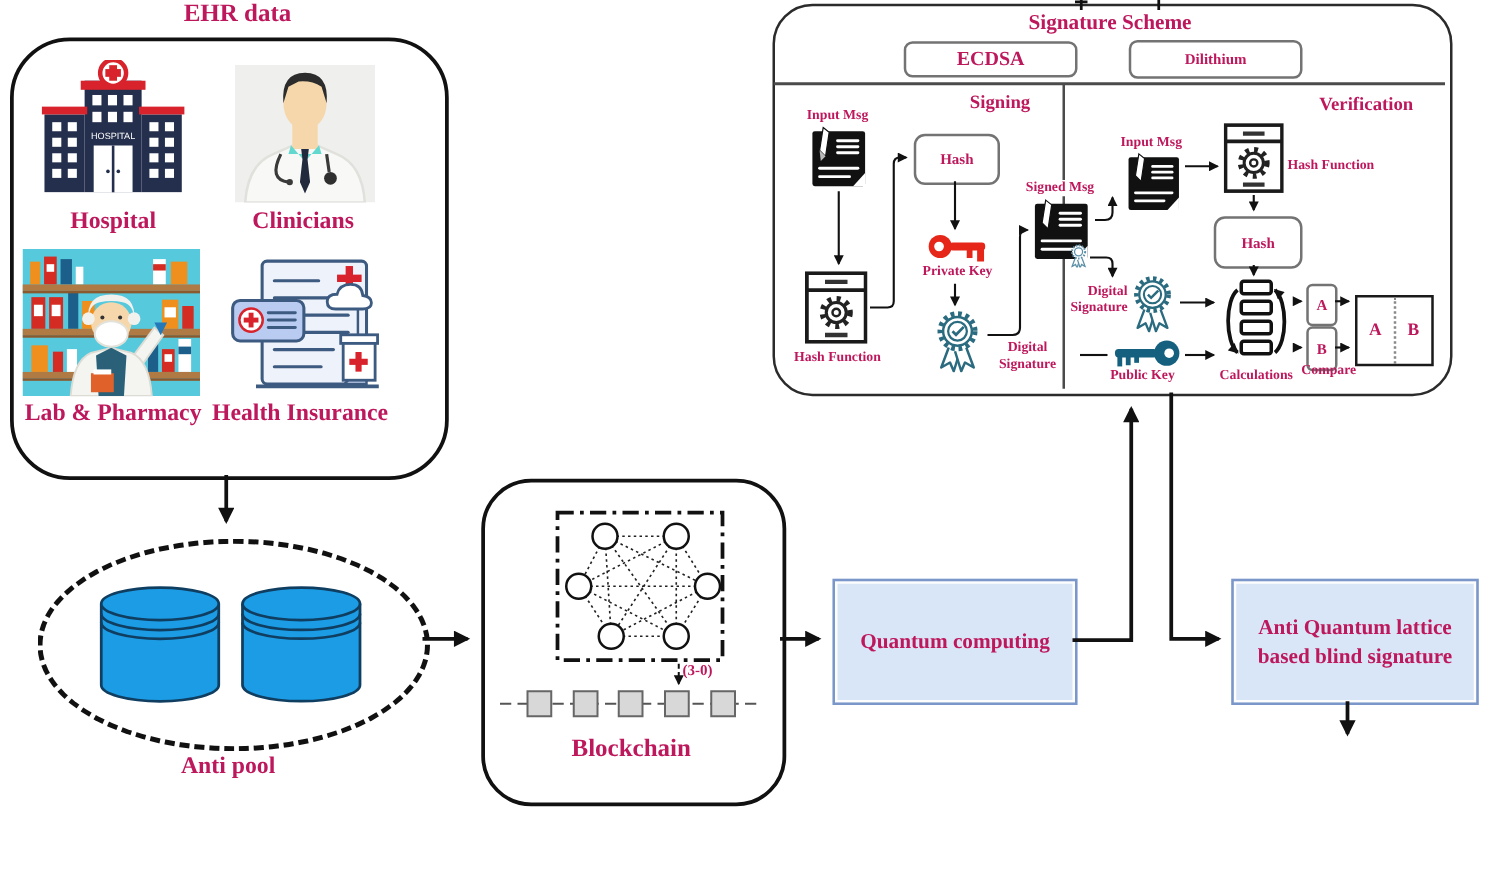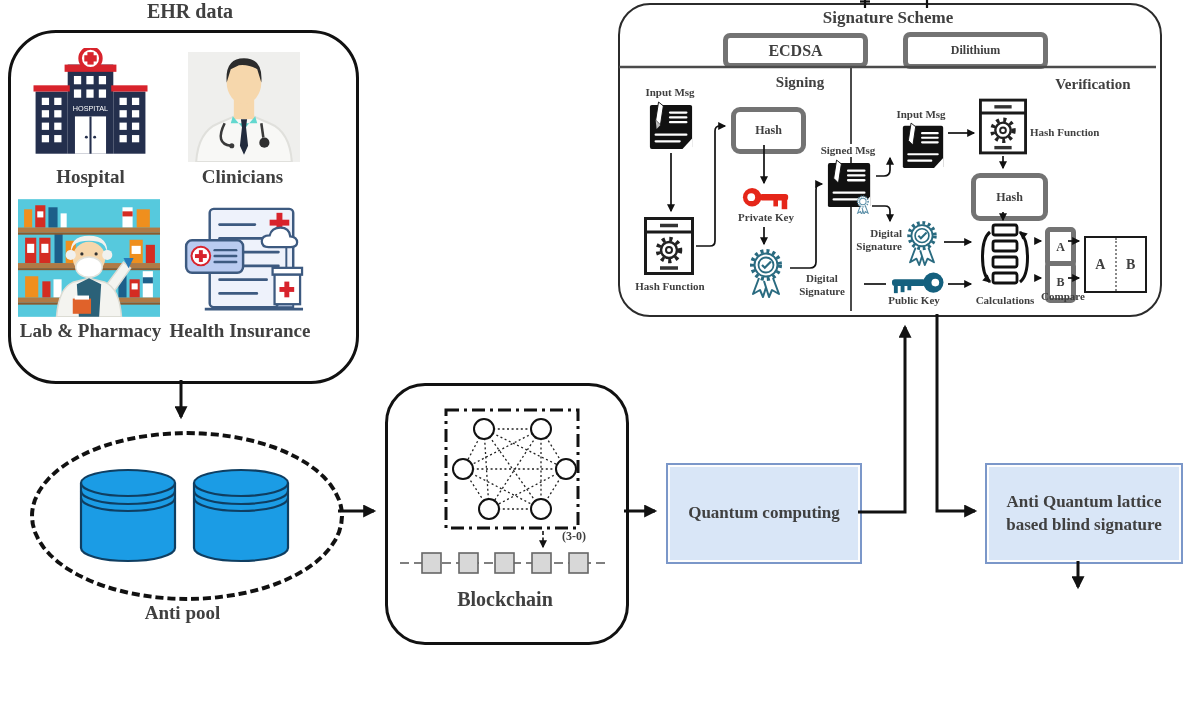--- a/index.html
+++ b/index.html
@@ -1,28 +1,28 @@
 <!DOCTYPE html>
 <html><head>
 <meta charset="utf-8">
 <style>
   html,body{margin:0;padding:0;background:#fff;}
   .canvas{position:relative;width:1200px;height:713px;background:#fff;overflow:hidden;
-          font-family:"Liberation Serif","DejaVu Serif",serif;color:#404040;}
+          font-family:"Liberation Serif","DejaVu Serif",serif;color:#be185d;}
   .abs{position:absolute;}
   .lbl{position:absolute;font-weight:bold;text-align:center;line-height:1.15;}
   .big{font-size:19px;}
   .sm{font-size:11px;}
   .ehr-box{left:8px;top:30px;width:345px;height:348px;border:3px solid #111;border-radius:48px;}
   .round-box{border:3px solid #111;border-radius:40px;}
   .panel{left:618px;top:3px;width:540px;height:310px;border:2px solid #2b2b2b;border-radius:32px;}
   .flowbox{background:#d9e6f7;border:2px solid #7b97c9;box-shadow:inset 0 0 0 2px #fdfdfd;
            display:flex;align-items:center;justify-content:center;text-align:center;
            font-weight:bold;font-size:17px;line-height:1.3;}
-  .whitebox{background:#fff;border:5px solid #737373;border-radius:7px;display:flex;
+  .whitebox{background:#fff;border:2px solid #737373;border-radius:7px;display:flex;
             align-items:center;justify-content:center;font-weight:bold;}
   .ellipse{border-radius:50%;}
   .datapool{left:30px;top:431px;width:306px;height:162px;border:4px dashed #111;}
   .protect{left:962px;top:597px;width:232px;height:108px;background:#fbe8d0;border:3px solid #c18e10;
            display:flex;align-items:center;justify-content:center;text-align:center;
            font-weight:bold;font-size:17px;line-height:1.35;}
   .compare-cell{flex:1;display:flex;align-items:center;justify-content:center;font-weight:bold;font-size:14px;}
   svg{display:block;}
   .layer{position:absolute;left:0;top:0;pointer-events:none;}
 </style>
@@ -240,21 +240,21 @@
       <line x1="12" y1="177" x2="222" y2="177" stroke="#555" stroke-width="1.6" stroke-dasharray="9 5"></line>
       <g fill="#d8d8d8" stroke="#666" stroke-width="1.6">
         <rect x="34" y="167" width="19" height="20"></rect>
           <rect x="71" y="167" width="19" height="20"></rect>
         <rect x="107" y="167" width="19" height="20"></rect>
           <rect x="144" y="167" width="19" height="20"></rect>
         <rect x="181" y="167" width="19" height="20"></rect>
       </g>
     </svg>
   </div>
-  <div class="lbl abs" style="left:562px;top:530px;font-size:12px;">(3-0)</div>
+  <div class="lbl abs" style="left:546px;top:530px;font-size:12px;">(3-0)</div>
   <div class="lbl abs" style="left:430px;top:588px;width:150px;font-size:20px;">Blockchain</div>
 
   <div class="abs flowbox" style="left:666px;top:463px;width:192px;height:97px;">
     <span>Quantum computing</span>
   </div>
 
   <div class="abs flowbox" style="left:985px;top:463px;width:194px;height:97px;flex-direction:column;">
     <span>Anti Quantum lattice</span>
     <span>based blind signature</span>
   </div>

